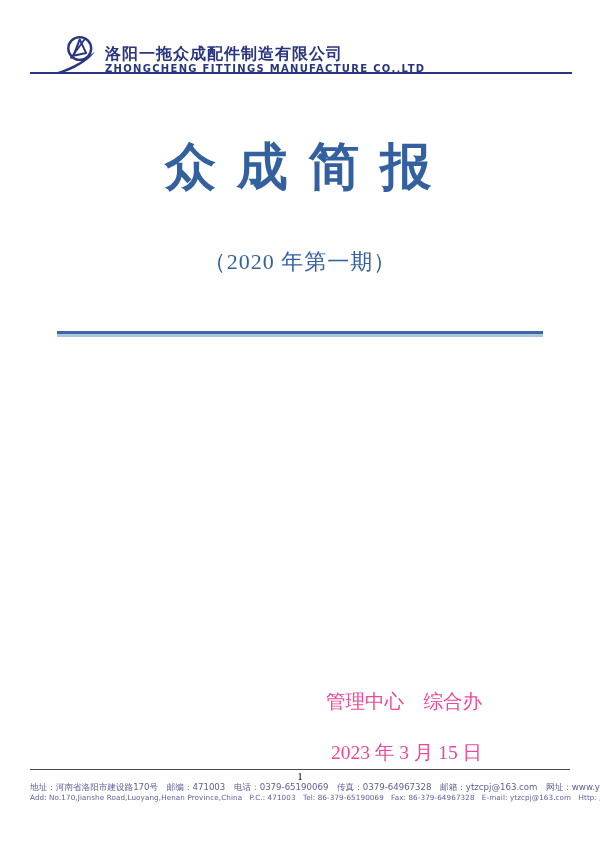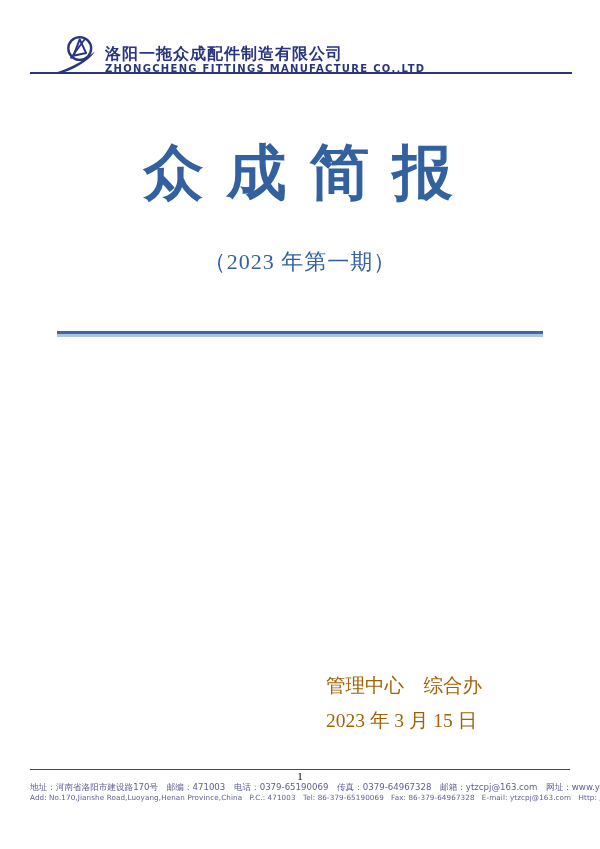--- a/index.html
+++ b/index.html
@@ -45,21 +45,21 @@
     font-size:17px;color:var(--navy);letter-spacing:2px;
   }
   .header-rule{
     position:absolute;left:30px;right:28px;top:72px;
     height:2px;background:var(--navy);
   }
   
   .doc-title{
     position:absolute;left:0;right:0;top:133px;
     text-align:center;
-    font-size:60px;font-weight:600;
+    font-size:51px;font-weight:600;
     color:var(--title-blue);
     letter-spacing:4px;
   }
   .doc-issue{
     position:absolute;left:0;right:0;top:247px;
     text-align:center;
     font-size:22px;color:var(--title-blue);
     letter-spacing:1px;
   }
   
@@ -70,26 +70,26 @@
   .body-text{
     position:absolute;left:58px;right:56px;top:352px;
     font-size:19.5px;line-height:35.5px;
     text-align:justify;
     color:#0a0a0a;
   }
   .editor-label{display:block;}
   .body-paragraph{text-indent:2em;}
   
   .signature{
-    position:absolute;right:118px;top:668px;
-    text-align:left;
+    position:absolute;right:118px;top:684px;
+    text-align:right;
     font-size:19.5px;line-height:35px;
-    color:#a16207;
+    color:#ec4899;
   }
-  .signature .sig-date{margin-top:0px;}
+  .signature .sig-date{margin-top:16px;}
   
   .footer-rule{
     position:absolute;left:30px;right:30px;top:769px;
     height:1px;background:var(--rule-gray);
   }
   .page-number{
     position:absolute;left:0;right:0;top:770px;
     text-align:center;font-size:11px;color:#000;
     font-family:"Liberation Serif",serif;
   }
@@ -120,21 +120,21 @@
       <path d="M2 43 C 12 40, 28 33, 44 20 C 36 32, 18 41, 6 44 Z" fill="#2a3580"></path>
     </svg>
     <div class="company-names">
       <div class="company-cn">洛阳一拖众成配件制造有限公司</div>
       <div class="company-en">ZHONGCHENG FITTINGS MANUFACTURE CO.,LTD</div>
     </div>
   </div>
   <div class="header-rule"></div>
 
   <div class="doc-title">众 成 简 报</div>
-  <div class="doc-issue">（2023 年第一期）</div>
+  <div class="doc-issue">（2020 年第一期）</div>
 
   <div class="divider">
     <div class="bar-dark"></div>
     <div class="bar-light"></div>
   </div>
 
 
   <div class="signature">
     <div class="sig-dept">管理中心　综合办</div>
     <div class="sig-date">2023 年 3 月 15 日</div>

